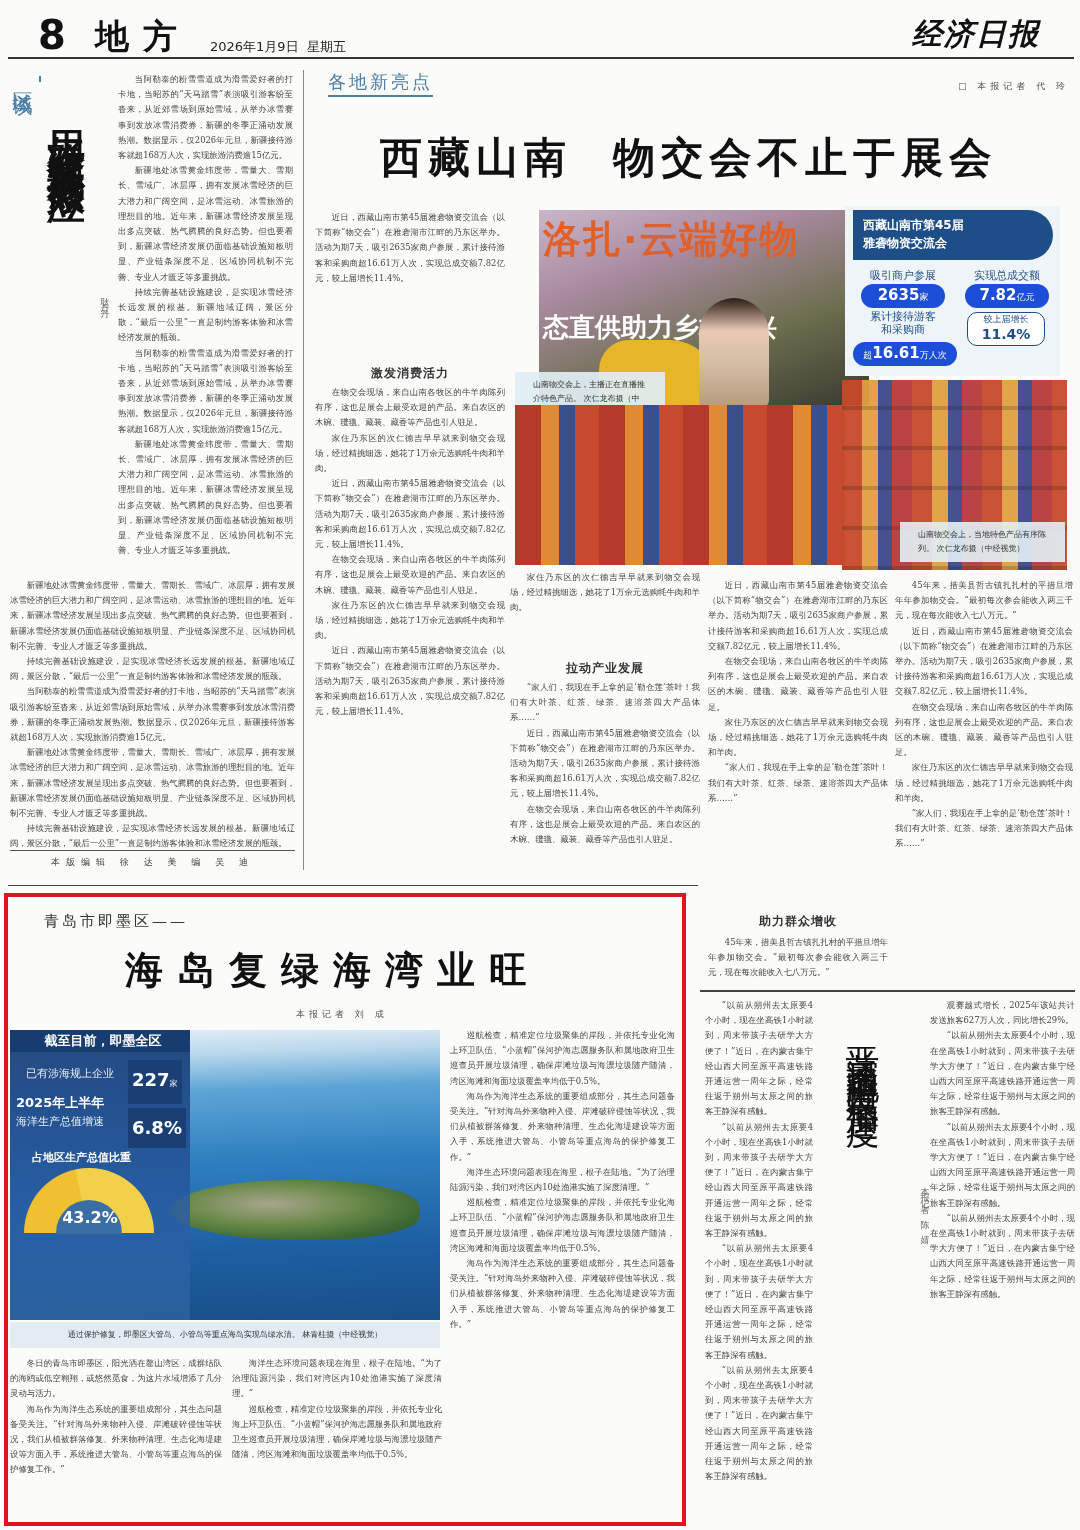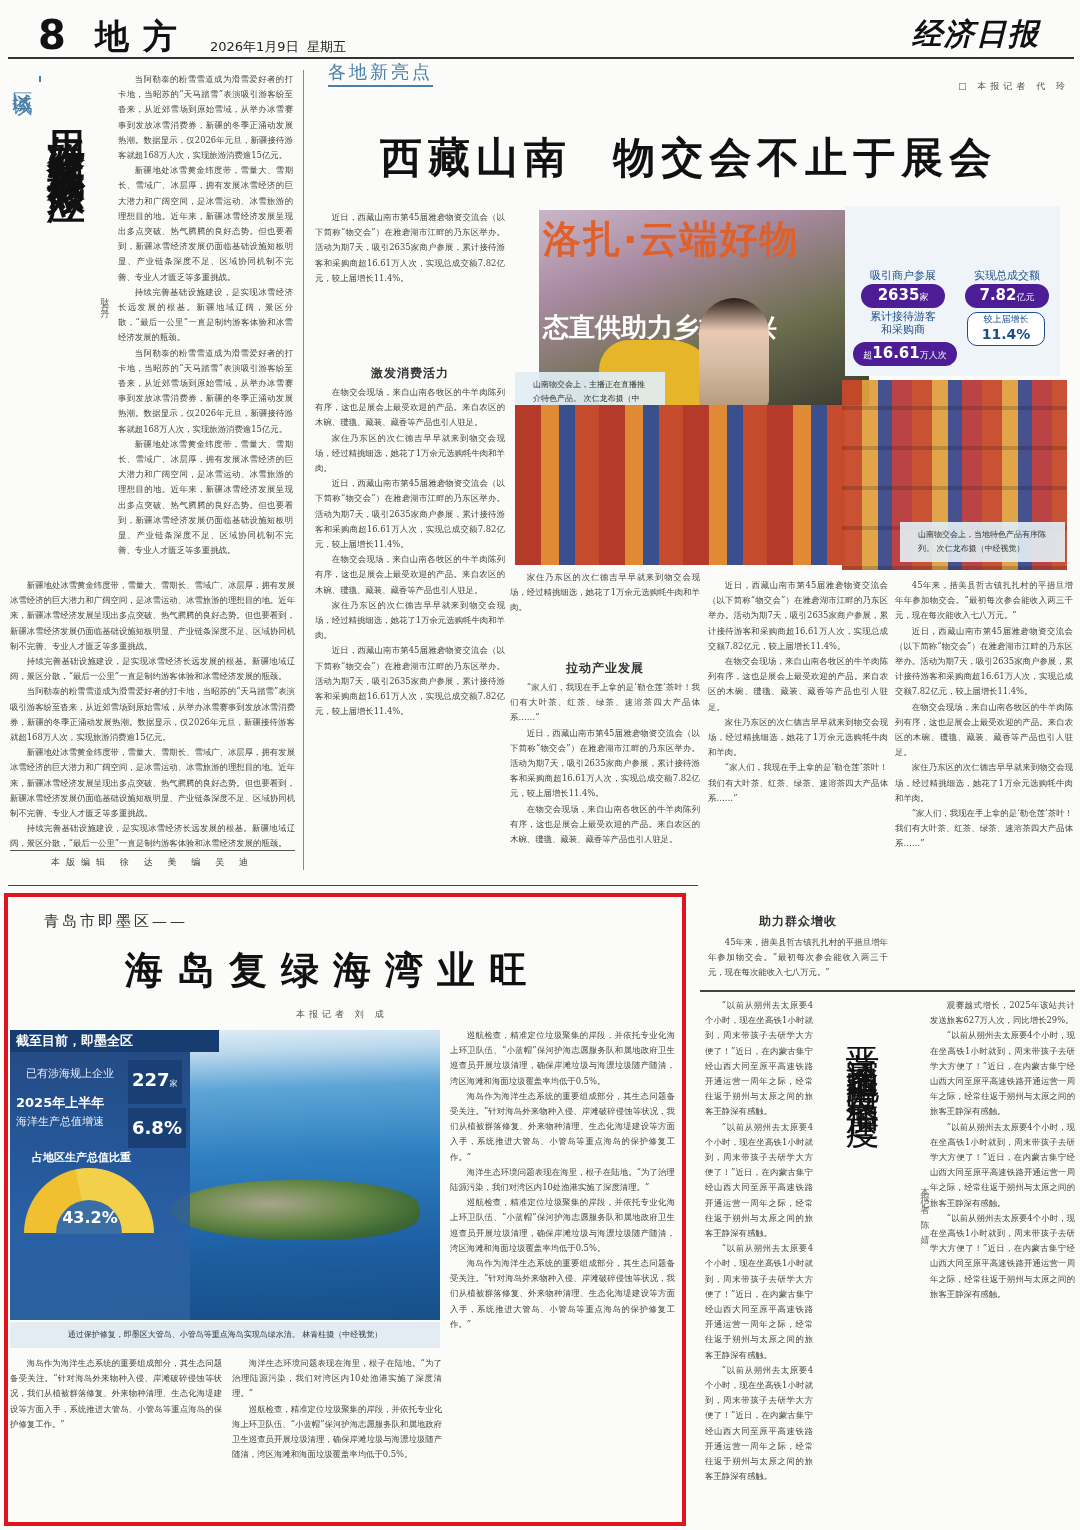--- a/index.html
+++ b/index.html
@@ -22,33 +22,33 @@
   .byline { font-size: 9px; color: #555; letter-spacing: 4px; }
   .photo-tibet { left: 515px; top: 210px; width: 330px; height: 195px; background: linear-gradient(160deg,#c9b6c9 0%,#a98aa0 30%,#6c6e4e 65%,#3a3a30 100%); overflow: hidden; margin-left: 24px; }
   .photo-tibet .banner-text { position: absolute; left: 4px; top: 4px; font-family: "DejaVu Sans", sans-serif; font-weight: bold; font-size: 38px; color: #e0602a; letter-spacing: 2px; white-space: nowrap; }
   .photo-tibet .banner-text2 { position: absolute; left: 4px; top: 100px; font-family: "DejaVu Serif", serif; font-weight: bold; font-size: 26px; color: #fff; white-space: nowrap; }
   .photo-tibet .person { position: absolute; left: 160px; top: 88px; width: 70px; height: 110px; border-radius: 35px 35px 8px 8px; background: linear-gradient(#2a1c16 0%, #e9c9b5 30%, #d8c0a8 55%, #b59a7d 100%); }
   .photo-tibet .jacket { position: absolute; left: 60px; top: 130px; width: 120px; height: 70px; border-radius: 30px 50px 0 0; background: #e6b52a; }
   .caption-box { background: rgba(225,238,244,0.92); font-size: 8px; line-height: 14px; color: #333; padding: 6px 18px; }
   .infographic { left: 845px; top: 206px; width: 215px; height: 170px; background: #eef4f8; }
   .info-title { position: absolute; left: 8px; top: 4px; width: 200px; height: 50px; background: #1e4e88; border-radius: 0 26px 26px 0; color: #fff; font-family: "DejaVu Sans", sans-serif; font-weight: bold; font-size: 12px; line-height: 18px; padding: 6px 10px; }
   .info-label { position: absolute; font-family: "DejaVu Sans", sans-serif; font-size: 11px; color: #1e4e88; text-align: center; }
-  .info-pill { position: absolute; background: #4c1d95; color: #fff; border-radius: 12px; font-family: "DejaVu Sans", sans-serif; font-weight: bold; font-size: 15px; text-align: center; line-height: 22px; }
+  .info-pill { position: absolute; background: #1d4ed8; color: #fff; border-radius: 12px; font-family: "DejaVu Sans", sans-serif; font-weight: bold; font-size: 15px; text-align: center; line-height: 22px; }
   .info-pill small { font-size: 9px; font-weight: normal; }
   .info-outline { position: absolute; border: 1.5px solid #1e4e88; border-radius: 10px; color: #1e4e88; font-family: "DejaVu Sans", sans-serif; text-align: center; background: #fff; }
   .photo-tent { left: 842px; top: 380px; width: 225px; height: 190px; background: repeating-linear-gradient(90deg,#c84a2a 0 20px,#e0a040 20px 36px,#3c4a8a 36px 50px,#b93a3a 50px 70px), #8a3020; opacity: 0.95; }
   .photo-tent::after { content: ""; position: absolute; inset: 0; background: repeating-linear-gradient(0deg, rgba(0,0,0,0.18) 0 4px, transparent 4px 40px); }
   .photo-market { left: 515px; top: 405px; width: 330px; height: 160px; background: repeating-linear-gradient(90deg,#b53a2a 0 26px,#e08a35 26px 44px,#3a4f8e 44px 60px,#c64b2e 60px 84px), #7a2c20; }
   .red-frame { left: 4px; top: 893px; width: 682px; height: 633px; border: 4px solid #e0141c; }
   .jimo-kicker { font-size: 15px; color: #333; letter-spacing: 3px; }
   .jimo-title { font-family: Liberation Serif, serif; font-weight: bold; font-size: 38px; letter-spacing: 14px; color: #111; }
   .sea-photo { left: 10px; top: 1030px; width: 430px; height: 290px; background: linear-gradient(178deg,#e9f2f8 0%,#bad8ec 10%,#5ea5d6 22%,#2e7fc0 45%,#1d5fa2 75%,#184f88 100%); overflow: hidden; }
   .island { position: absolute; left: 160px; top: 150px; width: 250px; height: 60px; border-radius: 50% 45% 40% 50%; background: radial-gradient(ellipse at 40% 40%, #a8a58c 0%, #6b8a4a 40%, #3f6b34 70%, #2d4f2a 100%); }
   .info-panel { left: 10px; top: 1030px; width: 180px; height: 290px; background: linear-gradient(180deg, rgba(24,62,120,0.95), rgba(40,90,160,0.85) 60%, rgba(60,110,170,0.5)); }
-  .panel-head { position: absolute; left: 0; top: 0; width: 209px; height: 22px; background: #163c70; color: #fff; font-family: "DejaVu Sans", sans-serif; font-weight: bold; font-size: 13px; line-height: 22px; padding-left: 6px; }
+  .panel-head { position: absolute; left: 0; top: 0; width: 180px; height: 22px; background: #163c70; color: #fff; font-family: "DejaVu Sans", sans-serif; font-weight: bold; font-size: 13px; line-height: 22px; padding-left: 6px; text-align: center; }
   .panel-label { position: absolute; color: #e8eef6; font-family: "DejaVu Sans", sans-serif; font-size: 11px; }
   .panel-value { position: absolute; background: #1a3f74; color: #fff; font-family: "DejaVu Sans", sans-serif; font-weight: bold; font-size: 18px; padding: 8px 4px; line-height: 24px; }
   .panel-value small { font-size: 8px; font-weight: normal; }
   .gauge { position: absolute; left: 14px; top: 170px; width: 130px; height: 66px; overflow: hidden; }
   .gauge .arc { width: 130px; height: 130px; border-radius: 50%; background: conic-gradient(from 270deg, #f0c030 0deg 78deg, #f3d04a 78deg 180deg, transparent 180deg 360deg); }
   .gauge .hole { position: absolute; left: 32px; top: 32px; width: 66px; height: 66px; border-radius: 50%; background: #3c6ea6; }
   .gauge-pct { position: absolute; left: 30px; top: 218px; width: 100px; text-align: center; color: #fff; font-family: "DejaVu Sans", sans-serif; font-size: 16px; font-weight: bold; }
   .photo-caption { left: 10px; top: 1322px; width: 430px; height: 26px; background: #e3ecf3; font-size: 8px; color: #333; text-align: center; line-height: 26px; }
 </style>
 </head>
@@ -74,21 +74,21 @@
   <p>新疆地处冰雪黄金纬度带，雪量大、雪期长、雪域广、冰层厚，拥有发展冰雪经济的巨大潜力和广阔空间，是冰雪运动、冰雪旅游的理想目的地。近年来，新疆冰雪经济发展呈现出多点突破、热气腾腾的良好态势。但也要看到，新疆冰雪经济发展仍面临基础设施短板明显、产业链条深度不足、区域协同机制不完善、专业人才匮乏等多重挑战。</p>
   <p>持续完善基础设施建设，是实现冰雪经济长远发展的根基。新疆地域辽阔，景区分散，“最后一公里”一直是制约游客体验和冰雪经济发展的瓶颈。</p>
   <p>当阿勒泰的粉雪雪道成为滑雪爱好者的打卡地，当昭苏的“天马踏雪”表演吸引游客纷至沓来，从近郊雪场到原始雪域，从举办冰雪赛事到发放冰雪消费券，新疆的冬季正涌动发展热潮。数据显示，仅2026年元旦，新疆接待游客就超168万人次，实现旅游消费逾15亿元。</p>
   <p>新疆地处冰雪黄金纬度带，雪量大、雪期长、雪域广、冰层厚，拥有发展冰雪经济的巨大潜力和广阔空间，是冰雪运动、冰雪旅游的理想目的地。近年来，新疆冰雪经济发展呈现出多点突破、热气腾腾的良好态势。但也要看到，新疆冰雪经济发展仍面临基础设施短板明显、产业链条深度不足、区域协同机制不完善、专业人才匮乏等多重挑战。</p>
   <p>持续完善基础设施建设，是实现冰雪经济长远发展的根基。新疆地域辽阔，景区分散，“最后一公里”一直是制约游客体验和冰雪经济发展的瓶颈。</p>
 </div>
 <div class="abs" style="left:10px; top:850px; width:285px; height:1px; background:#555;"></div>
 <div class="abs" style="left:10px; top:856px; width:285px; text-align:center; font-size:9px; color:#444; letter-spacing:6px;">本版编辑 徐 达 美 编 吴 迪</div>
 <div class="abs col-rule" style="left:303px; top:70px; height:800px;"></div>
 
-<div class="abs section-tag" style="left:328px; top:60px;">各地新亮点</div>
+<div class="abs section-tag" style="left:328px; top:70px;">各地新亮点</div>
 <div class="abs byline" style="left:958px; top:80px;">□ 本报记者 代 玲</div>
 <div class="abs main-title" style="left:380px; top:130px; white-space:pre;">西藏山南  物交会不止于展会</div>
 
 <div class="abs text-block" style="left:315px; top:210px; width:190px; height:150px;">
   <p>近日，西藏山南市第45届雅砻物资交流会（以下简称“物交会”）在雅砻湖市江畔的乃东区举办。活动为期7天，吸引2635家商户参展，累计接待游客和采购商超16.61万人次，实现总成交额7.82亿元，较上届增长11.4%。</p>
 </div>
 <div class="abs subhead" style="left:315px; top:365px; width:190px;">激发消费活力</div>
 <div class="abs text-block" style="left:315px; top:385px; width:190px; height:490px;">
   <p>在物交会现场，来自山南各牧区的牛羊肉陈列有序，这也是展会上最受欢迎的产品。来自农区的木碗、氆氇、藏装、藏香等产品也引人驻足。</p>
   <p>家住乃东区的次仁德吉早早就来到物交会现场，经过精挑细选，她花了1万余元选购牦牛肉和羊肉。</p>
@@ -100,20 +100,24 @@
 
 <div class="abs photo-tibet">
   <div class="banner-text">洛扎·云端好物</div>
   <div class="banner-text2">态直供助力乡村振兴</div>
   <div class="jacket"></div>
   <div class="person"></div>
 </div>
 <div class="abs caption-box" style="left:515px; top:372px; width:150px;">山南物交会上，主播正在直播推介特色产品。  次仁龙布摄（中经视觉）</div>
 
 <div class="abs infographic">
+  <div class="info-title">
+      <div>西藏山南市第45届</div>
+      <div>雅砻物资交流会</div>
+    </div>
   <div class="info-label" style="left:8px; top:62px; width:100px;">吸引商户参展</div>
   <div class="info-pill" style="left:16px; top:78px; width:84px;"><span>2635</span><small>家</small></div>
   <div class="info-label" style="left:112px; top:62px; width:100px;">实现总成交额</div>
   <div class="info-pill" style="left:120px; top:78px; width:84px;"><span>7.82</span><small>亿元</small></div>
   <div class="info-label" style="left:8px; top:104px; width:100px; line-height:13px;">
       <div>累计接待游客</div>
       <div>和采购商</div>
     </div>
   <div class="info-pill" style="left:8px; top:136px; width:104px;"><small>超</small><span>16.61</span><small>万人次</small></div>
   <div class="info-outline" style="left:122px; top:106px; width:78px; height:34px;">
@@ -180,20 +184,21 @@
 <div class="abs photo-caption">通过保护修复，即墨区大管岛、小管岛等重点海岛实现岛绿水清。  林青柱摄（中经视觉）</div>
 
 <div class="abs text-block" style="left:450px; top:1028px; width:225px; height:490px;">
   <p>巡航检查，精准定位垃圾聚集的岸段，并依托专业化海上环卫队伍、“小蓝帽”保河护海志愿服务队和属地政府卫生巡查员开展垃圾清理，确保岸滩垃圾与海漂垃圾随产随清，湾区海滩和海面垃圾覆盖率均低于0.5%。</p>
   <p>海岛作为海洋生态系统的重要组成部分，其生态问题备受关注。“针对海岛外来物种入侵、岸滩破碎侵蚀等状况，我们从植被群落修复、外来物种清理、生态化海堤建设等方面入手，系统推进大管岛、小管岛等重点海岛的保护修复工作。”</p>
   <p>海洋生态环境问题表现在海里，根子在陆地。“为了治理陆源污染，我们对湾区内10处渔港实施了深度清理。”</p>
   <p>巡航检查，精准定位垃圾聚集的岸段，并依托专业化海上环卫队伍、“小蓝帽”保河护海志愿服务队和属地政府卫生巡查员开展垃圾清理，确保岸滩垃圾与海漂垃圾随产随清，湾区海滩和海面垃圾覆盖率均低于0.5%。</p>
   <p>海岛作为海洋生态系统的重要组成部分，其生态问题备受关注。“针对海岛外来物种入侵、岸滩破碎侵蚀等状况，我们从植被群落修复、外来物种清理、生态化海堤建设等方面入手，系统推进大管岛、小管岛等重点海岛的保护修复工作。”</p>
 </div>
 <div class="abs text-block" style="left:10px; top:1356px; width:212px; height:165px;">
+  <p>冬日的青岛市即墨区，阳光洒在鳌山湾区，成群结队的海鸥或低空翱翔，或悠然觅食，为这片水域增添了几分灵动与活力。</p>
   <p>海岛作为海洋生态系统的重要组成部分，其生态问题备受关注。“针对海岛外来物种入侵、岸滩破碎侵蚀等状况，我们从植被群落修复、外来物种清理、生态化海堤建设等方面入手，系统推进大管岛、小管岛等重点海岛的保护修复工作。”</p>
 </div>
 <div class="abs text-block" style="left:232px; top:1356px; width:210px; height:165px;">
   <p>海洋生态环境问题表现在海里，根子在陆地。“为了治理陆源污染，我们对湾区内10处渔港实施了深度清理。”</p>
   <p>巡航检查，精准定位垃圾聚集的岸段，并依托专业化海上环卫队伍、“小蓝帽”保河护海志愿服务队和属地政府卫生巡查员开展垃圾清理，确保岸滩垃圾与海漂垃圾随产随清，湾区海滩和海面垃圾覆盖率均低于0.5%。</p>
 </div>
 
 <div class="abs text-block" style="left:705px; top:998px; width:108px; height:525px;">
   <p>“以前从朔州去太原要4个小时，现在坐高铁1小时就到，周末带孩子去研学大方便了！”近日，在内蒙古集宁经山西大同至原平高速铁路开通运营一周年之际，经常往返于朔州与太原之间的旅客王静深有感触。</p>
   <p>“以前从朔州去太原要4个小时，现在坐高铁1小时就到，周末带孩子去研学大方便了！”近日，在内蒙古集宁经山西大同至原平高速铁路开通运营一周年之际，经常往返于朔州与太原之间的旅客王静深有感触。</p>

